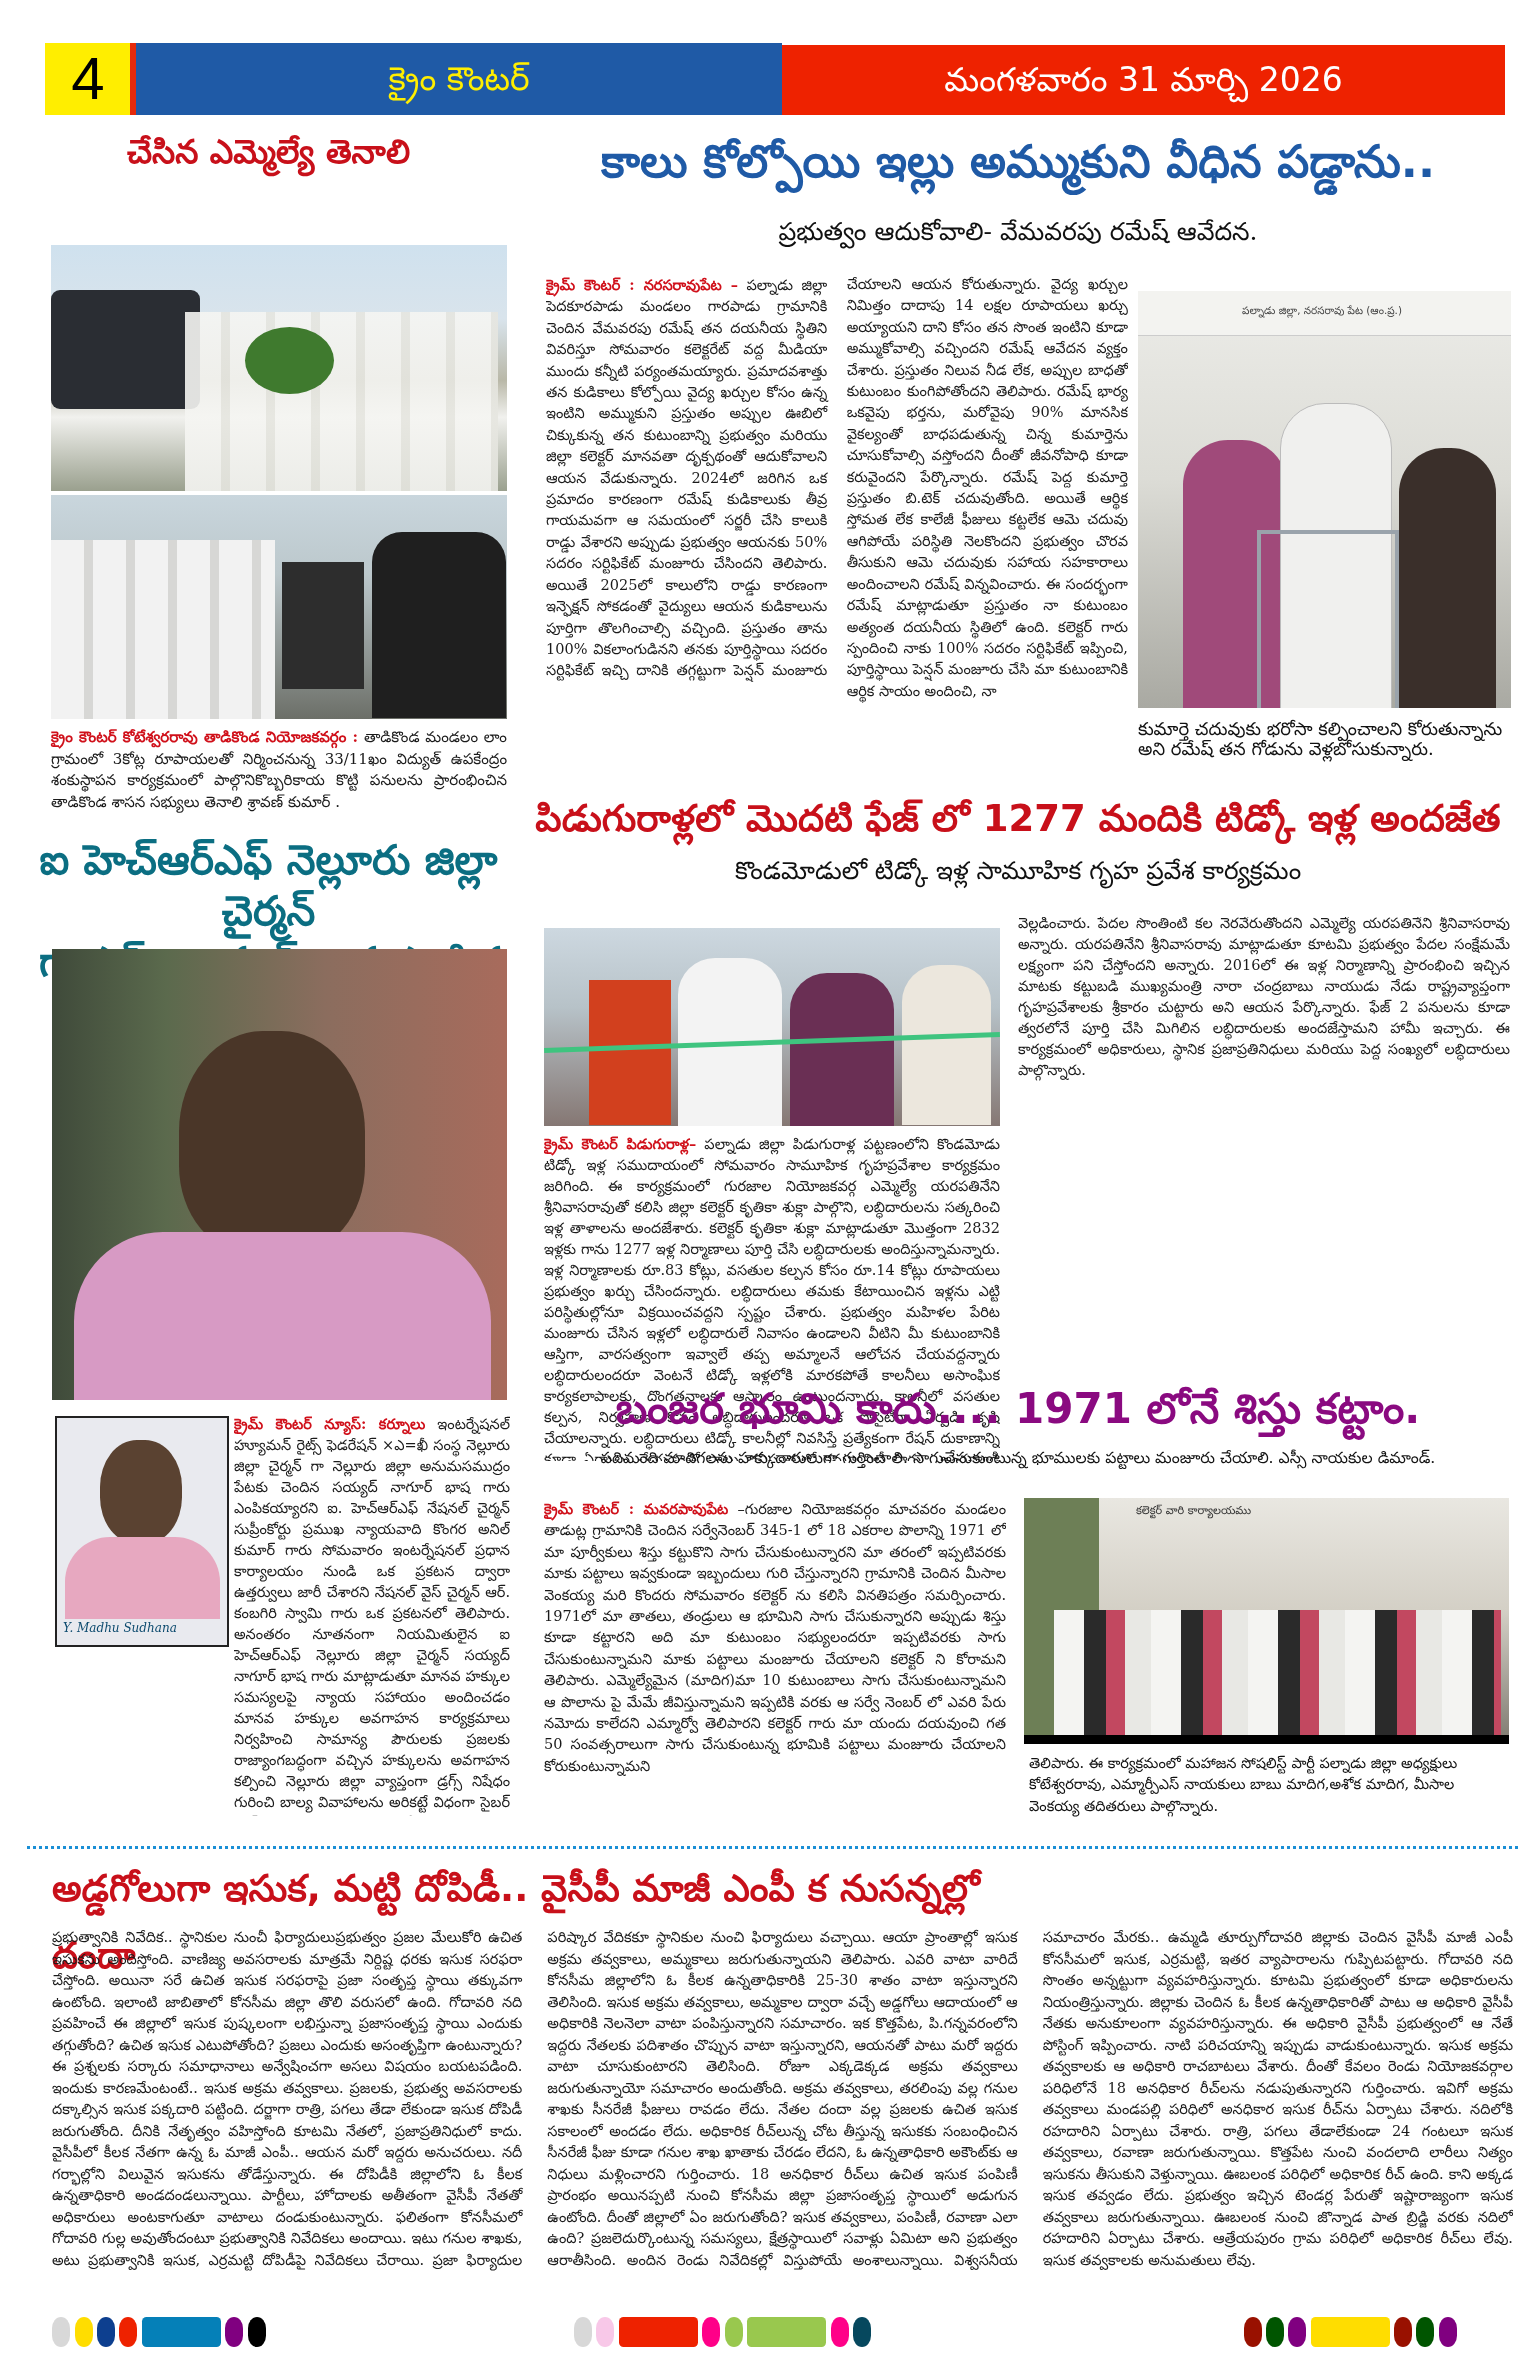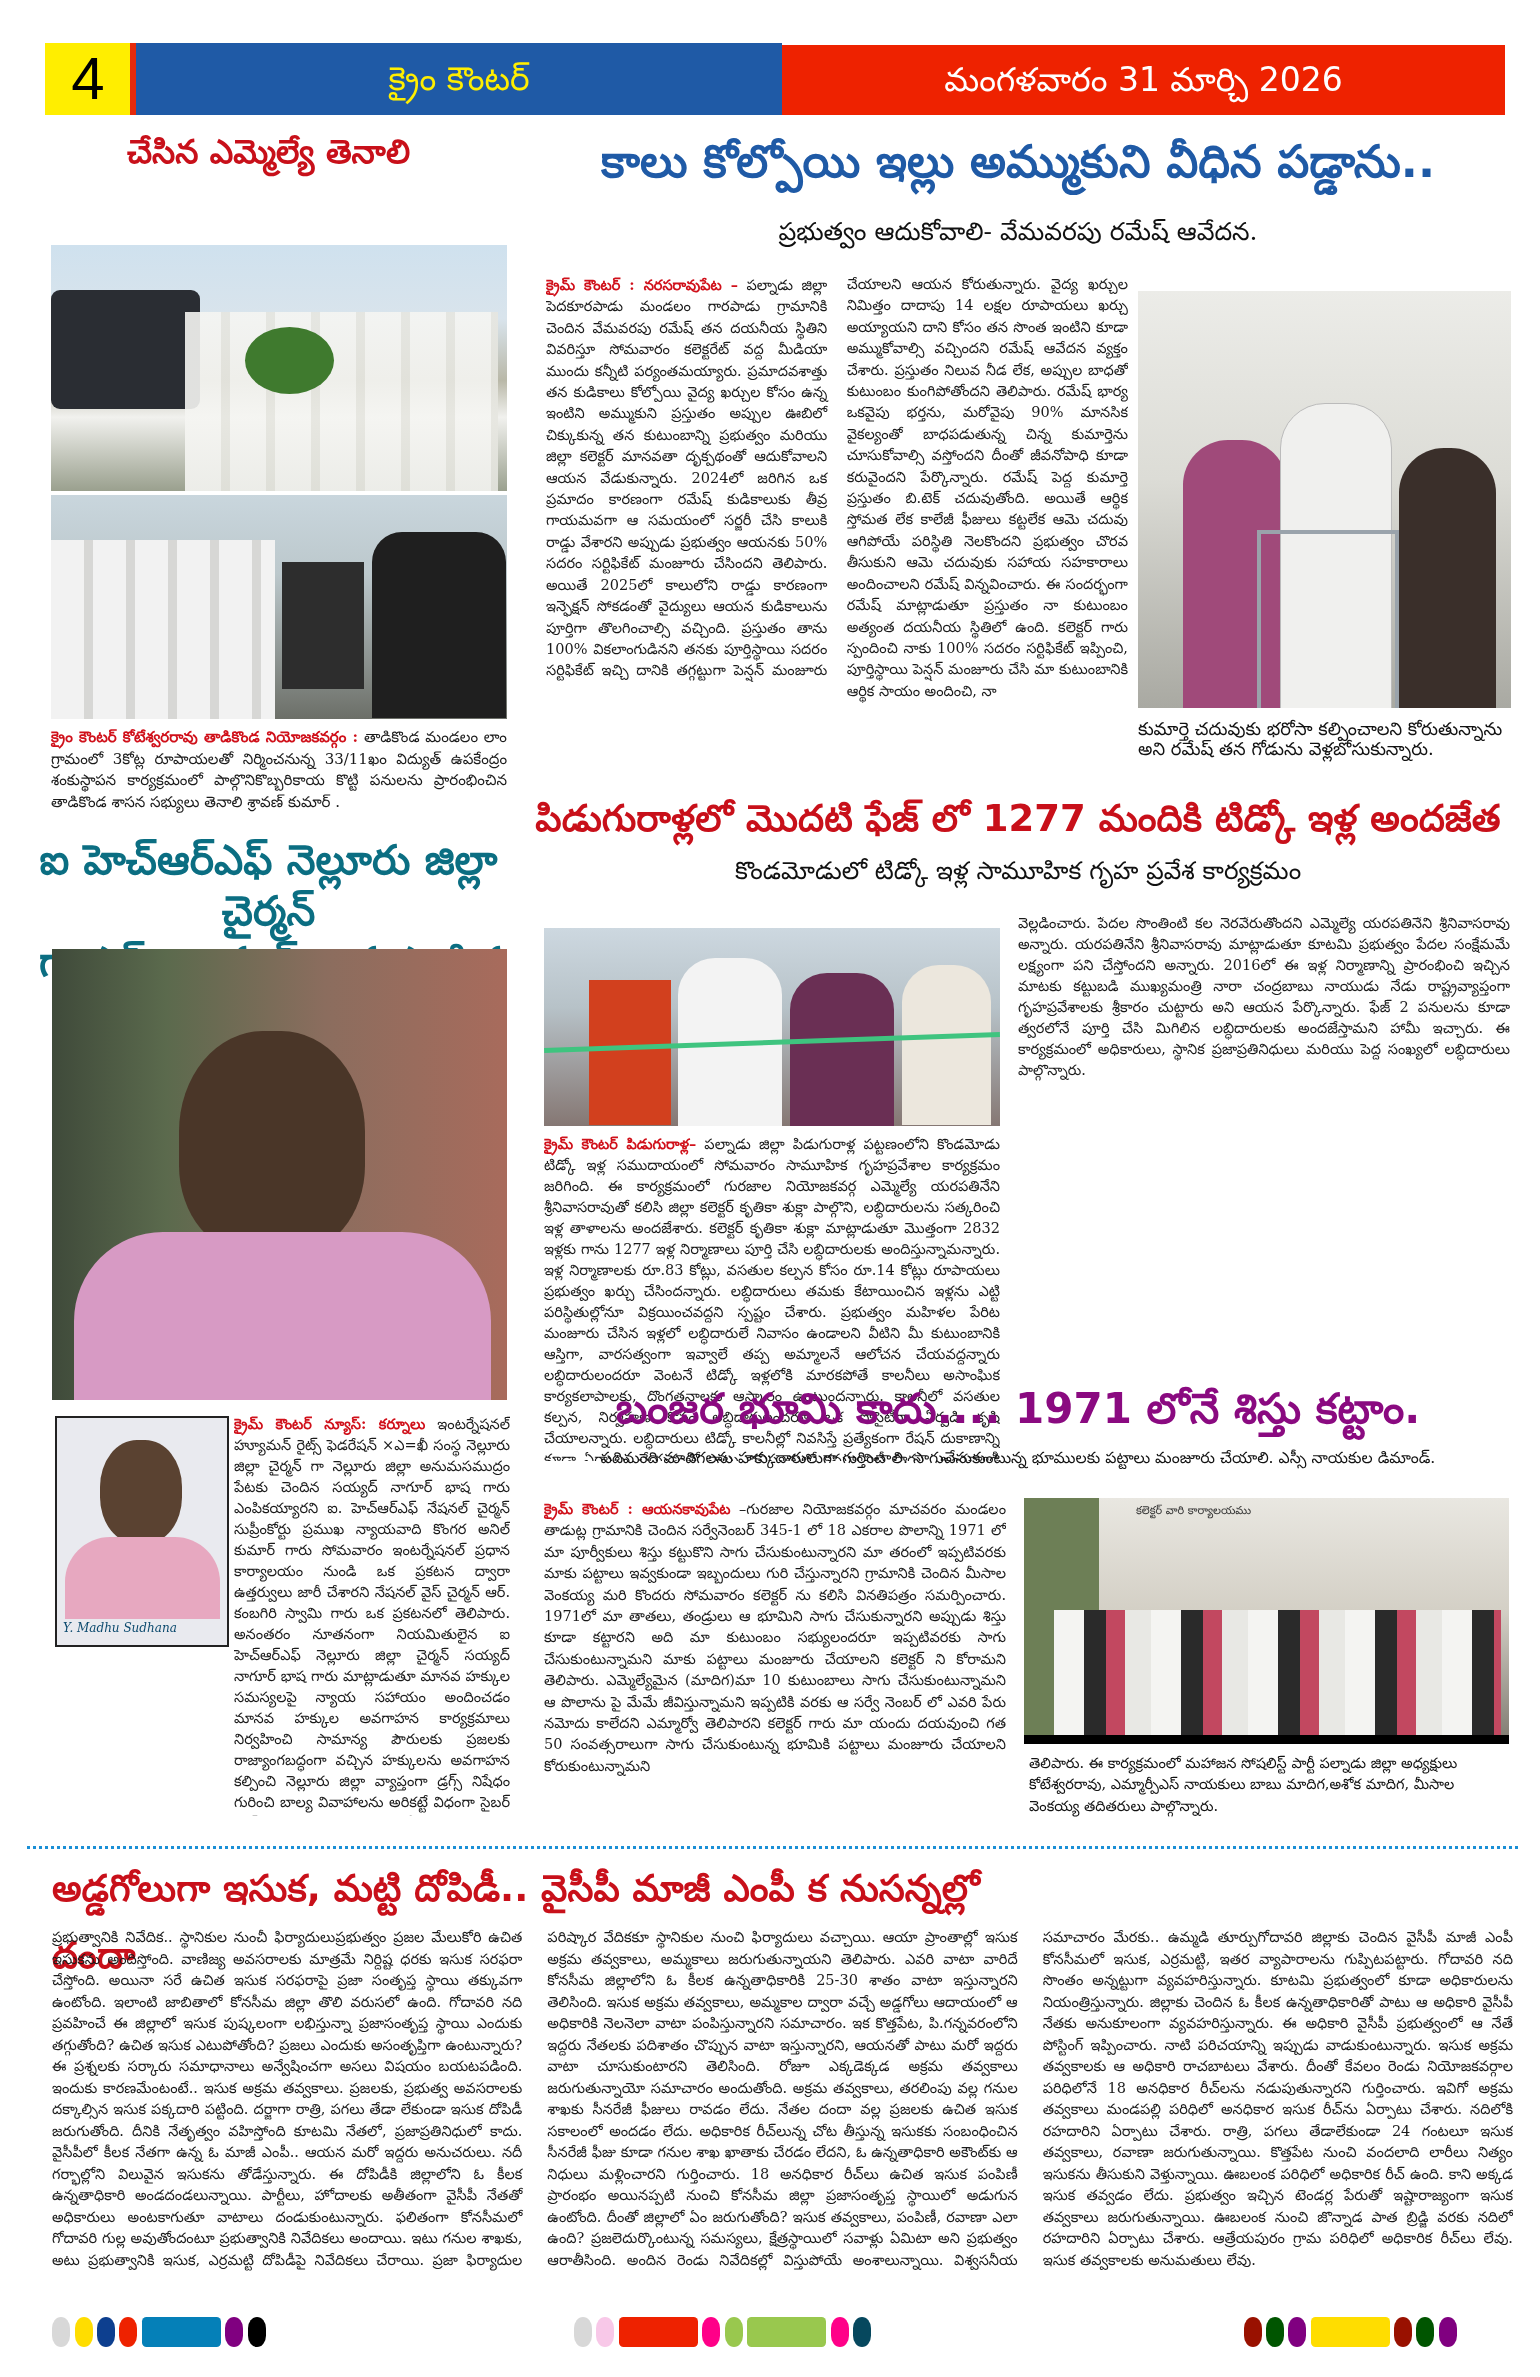--- a/index.html
+++ b/index.html
@@ -72,20 +72,21 @@
   <span>ఇంటర్నేషనల్ హ్యూమన్ రైట్స్ ఫెడరేషన్ ×ఎ=ఖీ సంస్థ నెల్లూరు జిల్లా చైర్మన్ గా నెల్లూరు జిల్లా అనుమసముద్రం పేటకు చెందిన సయ్యద్ నాగూర్ భాష గారు ఎంపికయ్యారని ఐ. హెచ్ఆర్ఎఫ్ నేషనల్ చైర్మన్ సుప్రీంకోర్టు ప్రముఖ న్యాయవాది కొంగర అనిల్ కుమార్ గారు సోమవారం ఇంటర్నేషనల్ ప్రధాన కార్యాలయం నుండి ఒక ప్రకటన ద్వారా ఉత్తర్వులు జారీ చేశారని నేషనల్ వైస్ చైర్మన్ ఆర్. కంబగిరి స్వామి గారు ఒక ప్రకటనలో తెలిపారు. అనంతరం నూతనంగా నియమితులైన ఐ హెచ్ఆర్ఎఫ్ నెల్లూరు జిల్లా చైర్మన్ సయ్యద్ నాగూర్ భాష గారు మాట్లాడుతూ మానవ హక్కుల సమస్యలపై న్యాయ సహాయం అందించడం మానవ హక్కుల అవగాహన కార్యక్రమాలు నిర్వహించి సామాన్య పౌరులకు ప్రజలకు రాజ్యాంగబద్ధంగా వచ్చిన హక్కులను అవగాహన కల్పించి నెల్లూరు జిల్లా వ్యాప్తంగా డ్రగ్స్ నిషేధం గురించి బాల్య వివాహాలను అరికట్టే విధంగా సైబర్ క్రైమ్ నియంత్రణ చర్యలు తీసుకునే విధంగా ప్రజలను చైతన్య పరిచి అవగాహన కల్పించడంలో నా వంతు కృషి చేస్తూ విధులు నిర్వహిస్తానని ఆయన తెలిపారు</span>
 </div>
 
 <div class="abs hl-blue center" style="left:522px;top:128px;width:992px;font-size:45px;line-height:67px;">కాలు కోల్పోయి ఇల్లు అమ్ముకుని వీధిన పడ్డాను..</div>
 <div class="abs sub" style="left:522px;top:209px;width:992px;font-family:'DejaVu Serif',serif;font-size:25px;line-height:45px;">ప్రభుత్వం ఆదుకోవాలి- వేమవరపు రమేష్ ఆవేదన.</div>
 <div class="abs body cols2" style="left:546px;top:274px;width:582px;height:514px;overflow:hidden;font-size:14.5px;line-height:21.4px;">
   <span class="dateline">క్రైమ్ కౌంటర్ : నరసరావుపేట –</span>
   <span>పల్నాడు జిల్లా పెదకూరపాడు మండలం గారపాడు గ్రామానికి చెందిన వేమవరపు రమేష్ తన దయనీయ స్థితిని వివరిస్తూ సోమవారం కలెక్టరేట్ వద్ద మీడియా ముందు కన్నీటి పర్యంతమయ్యారు. ప్రమాదవశాత్తు తన కుడికాలు కోల్పోయి వైద్య ఖర్చుల కోసం ఉన్న ఇంటిని అమ్ముకుని ప్రస్తుతం అప్పుల ఊబిలో చిక్కుకున్న తన కుటుంబాన్ని ప్రభుత్వం మరియు జిల్లా కలెక్టర్ మానవతా దృక్పథంతో ఆదుకోవాలని ఆయన వేడుకున్నారు. 2024లో జరిగిన ఒక ప్రమాదం కారణంగా రమేష్ కుడికాలుకు తీవ్ర గాయమవగా ఆ సమయంలో సర్జరీ చేసి కాలుకి రాడ్డు వేశారని అప్పుడు ప్రభుత్వం ఆయనకు 50% సదరం సర్టిఫికేట్ మంజూరు చేసిందని తెలిపారు. అయితే 2025లో కాలులోని రాడ్డు కారణంగా ఇన్ఫెక్షన్ సోకడంతో వైద్యులు ఆయన కుడికాలును పూర్తిగా తొలగించాల్సి వచ్చింది. ప్రస్తుతం తాను 100% వికలాంగుడినని తనకు పూర్తిస్థాయి సదరం సర్టిఫికేట్ ఇచ్చి దానికి తగ్గట్టుగా పెన్షన్ మంజూరు చేయాలని ఆయన కోరుతున్నారు. వైద్య ఖర్చుల నిమిత్తం దాదాపు 14 లక్షల రూపాయలు ఖర్చు అయ్యాయని దాని కోసం తన సొంత ఇంటిని కూడా అమ్ముకోవాల్సి వచ్చిందని రమేష్ ఆవేదన వ్యక్తం చేశారు. ప్రస్తుతం నిలువ నీడ లేక, అప్పుల బాధతో కుటుంబం కుంగిపోతోందని తెలిపారు. రమేష్ భార్య ఒకవైపు భర్తను, మరోవైపు 90% మానసిక వైకల్యంతో బాధపడుతున్న చిన్న కుమార్తెను చూసుకోవాల్సి వస్తోందని దీంతో జీవనోపాధి కూడా కరువైందని పేర్కొన్నారు. రమేష్ పెద్ద కుమార్తె ప్రస్తుతం బి.టెక్ చదువుతోంది. అయితే ఆర్థిక స్తోమత లేక కాలేజీ ఫీజులు కట్టలేక ఆమె చదువు ఆగిపోయే పరిస్థితి నెలకొందని ప్రభుత్వం చొరవ తీసుకుని ఆమె చదువుకు సహాయ సహకారాలు అందించాలని రమేష్ విన్నవించారు. ఈ సందర్భంగా రమేష్ మాట్లాడుతూ ప్రస్తుతం నా కుటుంబం అత్యంత దయనీయ స్థితిలో ఉంది. కలెక్టర్ గారు స్పందించి నాకు 100% సదరం సర్టిఫికేట్ ఇప్పించి, పూర్తిస్థాయి పెన్షన్ మంజూరు చేసి మా కుటుంబానికి ఆర్థిక సాయం అందించి, నా</span>
 </div>
 <div class="abs photo" style="left:1138px;top:291px;width:373px;height:417px;background:linear-gradient(180deg,#ecece8 0%,#dcdcd6 45%,#a9a9a2 100%);">
+  <div style="position:absolute;left:0;top:0;width:373px;height:45px;background:#f3f3f0;border-bottom:1.5px solid #ccc;font-size:10.4px;color:#444;padding:13.4px 0 0 104px;">పల్నాడు జిల్లా, నరసరావు పేట (ఆం.ప్ర.)</div>
   <div style="position:absolute;left:45px;top:149px;width:104px;height:268px;background:#a04a7a;border-radius:45px 45px 0 0;"></div>
   <div style="position:absolute;left:142px;top:112px;width:112px;height:306px;background:#f0f0ee;border-radius:45px 45px 0 0;border:0.7px solid #bbb;"></div>
   <div style="position:absolute;left:261px;top:157px;width:97px;height:261px;background:#3a2f2a;border-radius:45px 45px 0 0;"></div>
   <div style="position:absolute;left:119px;top:239px;width:142px;height:179px;border:4.5px solid #9aa3ab;border-bottom:none;"></div>
 </div>
 <div class="abs caption" style="left:1138px;top:719px;width:373px;font-family:'DejaVu Serif',serif;">కుమార్తె చదువుకు భరోసా కల్పించాలని కోరుతున్నాను అని రమేష్ తన గోడును వెళ్లబోసుకున్నారు.</div>
 
 <div class="abs hl-red center" style="left:522px;top:789px;width:992px;font-size:37px;line-height:60px;">పిడుగురాళ్లలో మొదటి ఫేజ్ లో 1277 మందికి టిడ్కో ఇళ్ల అందజేత</div>
 <div class="abs sub" style="left:522px;top:850px;width:992px;font-family:'DejaVu Serif',serif;font-size:24.6px;line-height:42px;">కొండమోడులో టిడ్కో ఇళ్ల సామూహిక గృహ ప్రవేశ కార్యక్రమం</div>
 <div class="abs photo" style="left:544px;top:928px;width:456px;height:198px;background:linear-gradient(180deg,#cdd8e0 0%,#b7c2c8 40%,#857773 100%);">
@@ -99,21 +100,21 @@
   <span class="dateline">క్రైమ్ కౌంటర్ పిడుగురాళ్ల–</span>
   <span>పల్నాడు జిల్లా పిడుగురాళ్ల పట్టణంలోని కొండమోడు టిడ్కో ఇళ్ల సముదాయంలో సోమవారం సామూహిక గృహప్రవేశాల కార్యక్రమం జరిగింది. ఈ కార్యక్రమంలో గురజాల నియోజకవర్గ ఎమ్మెల్యే యరపతినేని శ్రీనివాసరావుతో కలిసి జిల్లా కలెక్టర్ కృతికా శుక్లా పాల్గొని, లబ్ధిదారులను సత్కరించి ఇళ్ల తాళాలను అందజేశారు. కలెక్టర్ కృతికా శుక్లా మాట్లాడుతూ మొత్తంగా 2832 ఇళ్లకు గాను 1277 ఇళ్ల నిర్మాణాలు పూర్తి చేసి లబ్ధిదారులకు అందిస్తున్నామన్నారు. ఇళ్ల నిర్మాణాలకు రూ.83 కోట్లు, వసతుల కల్పన కోసం రూ.14 కోట్లు రూపాయలు ప్రభుత్వం ఖర్చు చేసిందన్నారు. లబ్ధిదారులు తమకు కేటాయించిన ఇళ్లను ఎట్టి పరిస్థితుల్లోనూ విక్రయించవద్దని స్పష్టం చేశారు. ప్రభుత్వం మహిళల పేరిట మంజూరు చేసిన ఇళ్లలో లబ్ధిదారులే నివాసం ఉండాలని వీటిని మీ కుటుంబానికి ఆస్తిగా, వారసత్వంగా ఇవ్వాలే తప్ప అమ్మాలనే ఆలోచన చేయవద్దన్నారు లబ్ధిదారులందరూ వెంటనే టిడ్కో ఇళ్లలోకి మారకపోతే కాలనీలు అసాంఘిక కార్యకలాపాలకు, దొంగతనాలకు ఆస్కారం ఉంటుందన్నారు. కాలనీలో వసతుల కల్పన, నిర్వహణ కోసం లబ్ధిదారులందరూ ఒక సొసైటీగా ఏర్పడి కృషి చేయాలన్నారు. లబ్ధిదారులు టిడ్కో కాలనీల్లో నివసిస్తే ప్రత్యేకంగా రేషన్ దుకాణాన్ని కూడా ఏర్పాటు చేయడంతో పాటు భవిష్యత్తులో కమ్యూనిటీ పార్కు, అంగన్వాడీ కేంద్రం, ఆరోగ్య కేంద్రం వంటి సౌకర్యాలను కల్పిస్తామన్నారు. కొండమోడు టిడ్కో సముదాయంలో ఇళ్ల నిర్మాణ వివరాలను కలెక్టర్ వెల్లడించారు. పేదల సొంతింటి కల నెరవేరుతోందని ఎమ్మెల్యే యరపతినేని శ్రీనివాసరావు అన్నారు. యరపతినేని శ్రీనివాసరావు మాట్లాడుతూ కూటమి ప్రభుత్వం పేదల సంక్షేమమే లక్ష్యంగా పని చేస్తోందని అన్నారు. 2016లో ఈ ఇళ్ల నిర్మాణాన్ని ప్రారంభించి ఇచ్చిన మాటకు కట్టుబడి ముఖ్యమంత్రి నారా చంద్రబాబు నాయుడు నేడు రాష్ట్రవ్యాప్తంగా గృహప్రవేశాలకు శ్రీకారం చుట్టారు అని ఆయన పేర్కొన్నారు. ఫేజ్ 2 పనులను కూడా త్వరలోనే పూర్తి చేసి మిగిలిన లబ్ధిదారులకు అందజేస్తామని హామీ ఇచ్చారు. ఈ కార్యక్రమంలో అధికారులు, స్థానిక ప్రజాప్రతినిధులు మరియు పెద్ద సంఖ్యలో లబ్ధిదారులు పాల్గొన్నారు.</span>
 </div>
 <div class="abs body" style="left:1018px;top:917px;width:492px;height:447px;overflow:hidden;font-size:14.5px;line-height:21px;">
   <div style="margin-top:-340px;"> <span>పల్నాడు జిల్లా పిడుగురాళ్ల పట్టణంలోని కొండమోడు టిడ్కో ఇళ్ల సముదాయంలో సోమవారం సామూహిక గృహప్రవేశాల కార్యక్రమం జరిగింది. ఈ కార్యక్రమంలో గురజాల నియోజకవర్గ ఎమ్మెల్యే యరపతినేని శ్రీనివాసరావుతో కలిసి జిల్లా కలెక్టర్ కృతికా శుక్లా పాల్గొని, లబ్ధిదారులను సత్కరించి ఇళ్ల తాళాలను అందజేశారు. కలెక్టర్ కృతికా శుక్లా మాట్లాడుతూ మొత్తంగా 2832 ఇళ్లకు గాను 1277 ఇళ్ల నిర్మాణాలు పూర్తి చేసి లబ్ధిదారులకు అందిస్తున్నామన్నారు. ఇళ్ల నిర్మాణాలకు రూ.83 కోట్లు, వసతుల కల్పన కోసం రూ.14 కోట్లు రూపాయలు ప్రభుత్వం ఖర్చు చేసిందన్నారు. లబ్ధిదారులు తమకు కేటాయించిన ఇళ్లను ఎట్టి పరిస్థితుల్లోనూ విక్రయించవద్దని స్పష్టం చేశారు. ప్రభుత్వం మహిళల పేరిట మంజూరు చేసిన ఇళ్లలో లబ్ధిదారులే నివాసం ఉండాలని వీటిని మీ కుటుంబానికి ఆస్తిగా, వారసత్వంగా ఇవ్వాలే తప్ప అమ్మాలనే ఆలోచన చేయవద్దన్నారు లబ్ధిదారులందరూ వెంటనే టిడ్కో ఇళ్లలోకి మారకపోతే కాలనీలు అసాంఘిక కార్యకలాపాలకు, దొంగతనాలకు ఆస్కారం ఉంటుందన్నారు. కాలనీలో వసతుల కల్పన, నిర్వహణ కోసం లబ్ధిదారులందరూ ఒక సొసైటీగా ఏర్పడి కృషి చేయాలన్నారు. లబ్ధిదారులు టిడ్కో కాలనీల్లో నివసిస్తే ప్రత్యేకంగా రేషన్ దుకాణాన్ని కూడా ఏర్పాటు చేయడంతో పాటు భవిష్యత్తులో కమ్యూనిటీ పార్కు, అంగన్వాడీ కేంద్రం, ఆరోగ్య కేంద్రం వంటి సౌకర్యాలను కల్పిస్తామన్నారు. కొండమోడు టిడ్కో సముదాయంలో ఇళ్ల నిర్మాణ వివరాలను కలెక్టర్ వెల్లడించారు. పేదల సొంతింటి కల నెరవేరుతోందని ఎమ్మెల్యే యరపతినేని శ్రీనివాసరావు అన్నారు. యరపతినేని శ్రీనివాసరావు మాట్లాడుతూ కూటమి ప్రభుత్వం పేదల సంక్షేమమే లక్ష్యంగా పని చేస్తోందని అన్నారు. 2016లో ఈ ఇళ్ల నిర్మాణాన్ని ప్రారంభించి ఇచ్చిన మాటకు కట్టుబడి ముఖ్యమంత్రి నారా చంద్రబాబు నాయుడు నేడు రాష్ట్రవ్యాప్తంగా గృహప్రవేశాలకు శ్రీకారం చుట్టారు అని ఆయన పేర్కొన్నారు. ఫేజ్ 2 పనులను కూడా త్వరలోనే పూర్తి చేసి మిగిలిన లబ్ధిదారులకు అందజేస్తామని హామీ ఇచ్చారు. ఈ కార్యక్రమంలో అధికారులు, స్థానిక ప్రజాప్రతినిధులు మరియు పెద్ద సంఖ్యలో లబ్ధిదారులు పాల్గొన్నారు.</span></div>
 </div>
 
 <div class="abs hl-purple center" style="left:522px;top:1375px;width:992px;font-size:42px;line-height:67px;">బంజర భూమి కాదు.... 1971 లోనే శిస్తు కట్టాం.</div>
 <div class="abs sub" style="left:522px;top:1443px;width:992px;font-family:'DejaVu Serif',serif;font-size:15.7px;line-height:30px;">పదిమంది మాదిగలను హక్కుదారులుగా గుర్తించాలి. సాగుచేసుకుంటున్న భూములకు పట్టాలు మంజూరు చేయాలి. ఎస్సీ నాయకుల డిమాండ్.</div>
 <div class="abs body" style="left:544px;top:1498px;width:462px;height:350px;overflow:hidden;font-size:14.5px;line-height:21.4px;">
-  <span class="dateline">క్రైమ్ కౌంటర్ : ఆయనకావుపేట</span>
+  <span class="dateline">క్రైమ్ కౌంటర్ : మవరపావుపేట</span>
   <span>–గురజాల నియోజకవర్గం మాచవరం మండలం తాడుట్ల గ్రామానికి చెందిన సర్వేనెంబర్ 345-1 లో 18 ఎకరాల పొలాన్ని 1971 లో మా పూర్వీకులు శిస్తు కట్టుకొని సాగు చేసుకుంటున్నారని మా తరంలో ఇప్పటివరకు మాకు పట్టాలు ఇవ్వకుండా ఇబ్బందులు గురి చేస్తున్నారని గ్రామానికి చెందిన మీసాల వెంకయ్య మరి కొందరు సోమవారం కలెక్టర్ ను కలిసి వినతిపత్రం సమర్పించారు. 1971లో మా తాతలు, తండ్రులు ఆ భూమిని సాగు చేసుకున్నారని అప్పుడు శిస్తు కూడా కట్టారని అది మా కుటుంబం సభ్యులందరూ ఇప్పటివరకు సాగు చేసుకుంటున్నామని మాకు పట్టాలు మంజూరు చేయాలని కలెక్టర్ ని కోరామని తెలిపారు. ఎమ్మెల్యేమైన (మాదిగ)మా 10 కుటుంబాలు సాగు చేసుకుంటున్నామని ఆ పొలాను పై మేమే జీవిస్తున్నామని ఇప్పటికి వరకు ఆ సర్వే నెంబర్ లో ఎవరి పేరు నమోదు కాలేదని ఎమ్మార్వో తెలిపారని కలెక్టర్ గారు మా యందు దయవుంచి గత 50 సంవత్సరాలుగా సాగు చేసుకుంటున్న భూమికి పట్టాలు మంజూరు చేయాలని కోరుకుంటున్నామని</span>
 </div>
 <div class="abs photo" style="left:1024px;top:1498px;width:485px;height:246px;background:linear-gradient(180deg,#e9e7e1 0%,#d4d0c6 45%,#7f7a70 100%);">
   <div style="position:absolute;left:112px;top:6px;width:343px;height:30px;font-size:11.2px;color:#333;">కలెక్టర్ వారి కార్యాలయము</div>
   <div style="position:absolute;left:0;top:0;width:75px;height:246px;background:#6d7f56;"></div>
   <div style="position:absolute;left:30px;top:112px;width:447px;height:134px;background:repeating-linear-gradient(90deg,#f4f4f2 0 30px,#2a2a2a 30px 52px,#c24860 52px 71px,#e8e8e4 71px 97px);"></div>
   <div style="position:absolute;left:0;top:237px;width:485px;height:9px;background:#000;"></div>
 </div>
 <div class="abs caption" style="left:1029px;top:1753px;width:477px;font-family:'DejaVu Serif',serif;font-size:14.5px;line-height:21.4px;">తెలిపారు. ఈ కార్యక్రమంలో మహాజన సోషలిస్ట్ పార్టీ పల్నాడు జిల్లా అధ్యక్షులు కోటేశ్వరరావు, ఎమ్మార్పీఎస్ నాయకులు బాబు మాదిగ,అశోక మాదిగ, మీసాల వెంకయ్య తదితరులు పాల్గొన్నారు.</div>
 

